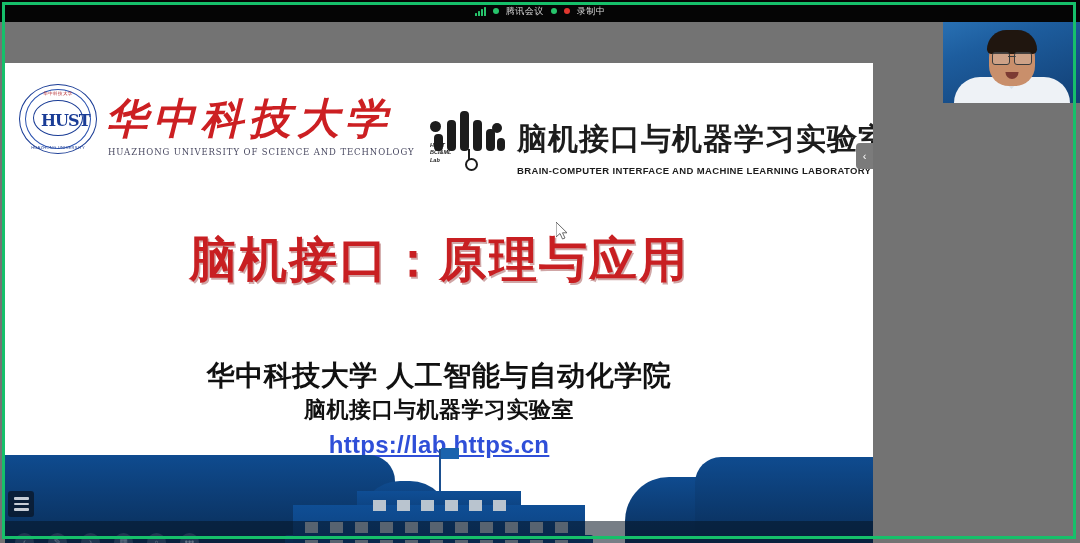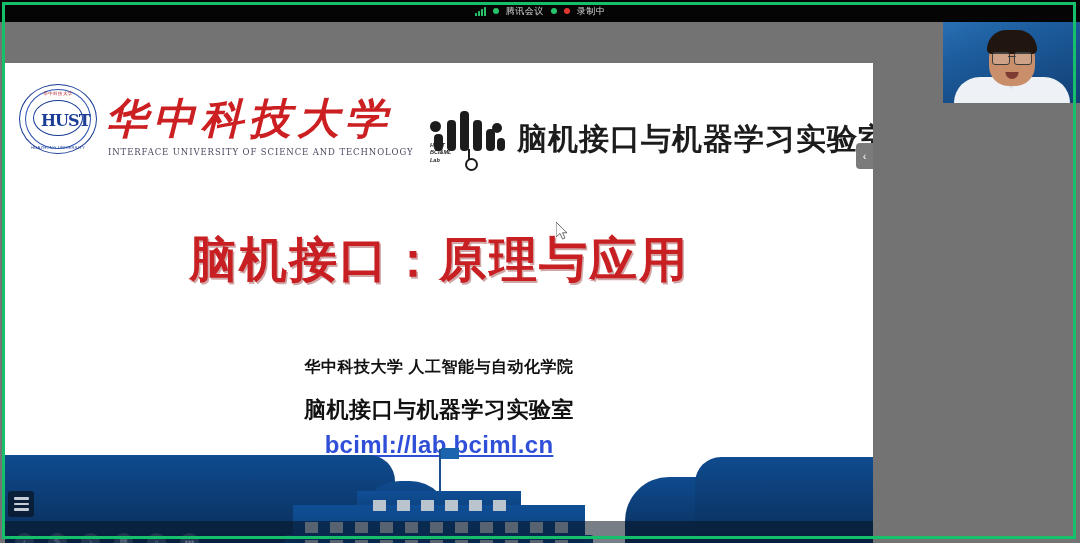--- a/index.html
+++ b/index.html
@@ -72,21 +72,21 @@
       display:flex;align-items:center;justify-content:center;z-index:14;cursor:pointer;}
 
   
   .slide-title{position:absolute;left:0;right:0;top:165px;text-align:center;
       font-size:48px;font-weight:bold;color:#c81f22;letter-spacing:2px;
       text-shadow:1.5px 1.5px 0 rgba(120,0,0,.35);}
   .author{position:absolute;left:0;right:0;top:253px;text-align:center;
       font-size:23px;font-weight:bold;color:#2f2fd0;letter-spacing:2px;
       text-shadow:1px 1px 0 rgba(0,0,0,.25);}
   .aff1{position:absolute;left:0;right:0;top:294px;text-align:center;
-      font-size:16px;font-weight:bold;color:#111;letter-spacing:.5px;}
+      font-size:28px;font-weight:bold;color:#111;letter-spacing:.5px;}
   .aff2{position:absolute;left:0;right:0;top:332px;text-align:center;
       font-size:22px;font-weight:bold;color:#111;letter-spacing:.5px;}
   .url{position:absolute;left:0;right:0;top:368px;text-align:center;
       font-size:24px;font-weight:bold;color:#2f4fd8;letter-spacing:.3px;
       text-decoration:underline;cursor:pointer;}
 
   
   .campus{position:absolute;left:0;bottom:0;width:868px;height:140px;overflow:hidden;}
   .hill{position:absolute;border-radius:26px 26px 0 0;
       background:linear-gradient(180deg,#0f4b8f 0%,#0b3566 60%,#0a2d57 100%);}
@@ -167,47 +167,48 @@
       <div class="hust-logo">
         <div class="ring"></div>
           <div class="ring2"></div>
         <div class="arcTop">华中科技大学</div>
         <div class="inner"></div>
         <div class="mark">HUST</div>
         <div class="arcBot">HUAZHONG UNIVERSITY</div>
       </div>
 
       <div class="hust-cn">华中科技大学</div>
-      <div class="hust-en">INTERFACE UNIVERSITY OF SCIENCE AND TECHNOLOGY</div>
+      <div class="hust-en">HUAZHONG UNIVERSITY OF SCIENCE AND TECHNOLOGY</div>
 
       <div class="lab-logo">
         <div class="bars">
           <span style="left:0;width:9px;height:17px;"></span>
           <span style="left:13px;width:9px;height:31px;"></span>
           <span style="left:26px;width:9px;height:40px;"></span>
           <span style="left:39px;width:9px;height:31px;"></span>
           <span style="left:52px;width:9px;height:22px;"></span>
           <span style="left:63px;width:8px;height:13px;"></span>
         </div>
         <div class="node" style="left:0;top:10px;width:11px;height:11px;"></div>
         <div class="node" style="left:62px;top:12px;width:10px;height:10px;"></div>
         <div class="stem" style="left:38px;top:38px;width:2px;height:11px;"></div>
         <div class="ocirc"></div>
         <div class="lab-tag">HUST<br>BCI&amp;ML<br>Lab</div>
       </div>
 
       <div class="lab-cn">脑机接口与机器学习实验室</div>
+      <div class="lab-en">BRAIN-COMPUTER INTERFACE AND MACHINE LEARNING LABORATORY</div>
 
       <div class="collapse-tab">‹</div>
     </div>
 
     <div class="slide-title">脑机接口：原理与应用</div>
     <div class="aff1">华中科技大学 人工智能与自动化学院</div>
     <div class="aff2">脑机接口与机器学习实验室</div>
-    <div class="url">bciml://lab.bciml.cn</div>
+    <div class="url">https://lab.https.cn</div>
 
     <div class="campus">
       <div class="hill" style="left:-30px;bottom:0;width:420px;height:108px;"></div>
       <div class="hill" style="left:355px;bottom:0;width:90px;height:82px;border-radius:40px 40px 0 0;"></div>
       <div class="hill" style="left:620px;bottom:0;width:120px;height:86px;border-radius:44px 44px 0 0;"></div>
       <div class="hill" style="left:690px;bottom:0;width:220px;height:106px;"></div>
 
       <div class="pole" style="left:434px;bottom:72px;height:42px;"></div>
       <div class="flag" style="left:436px;bottom:104px;width:18px;height:11px;"></div>
 

